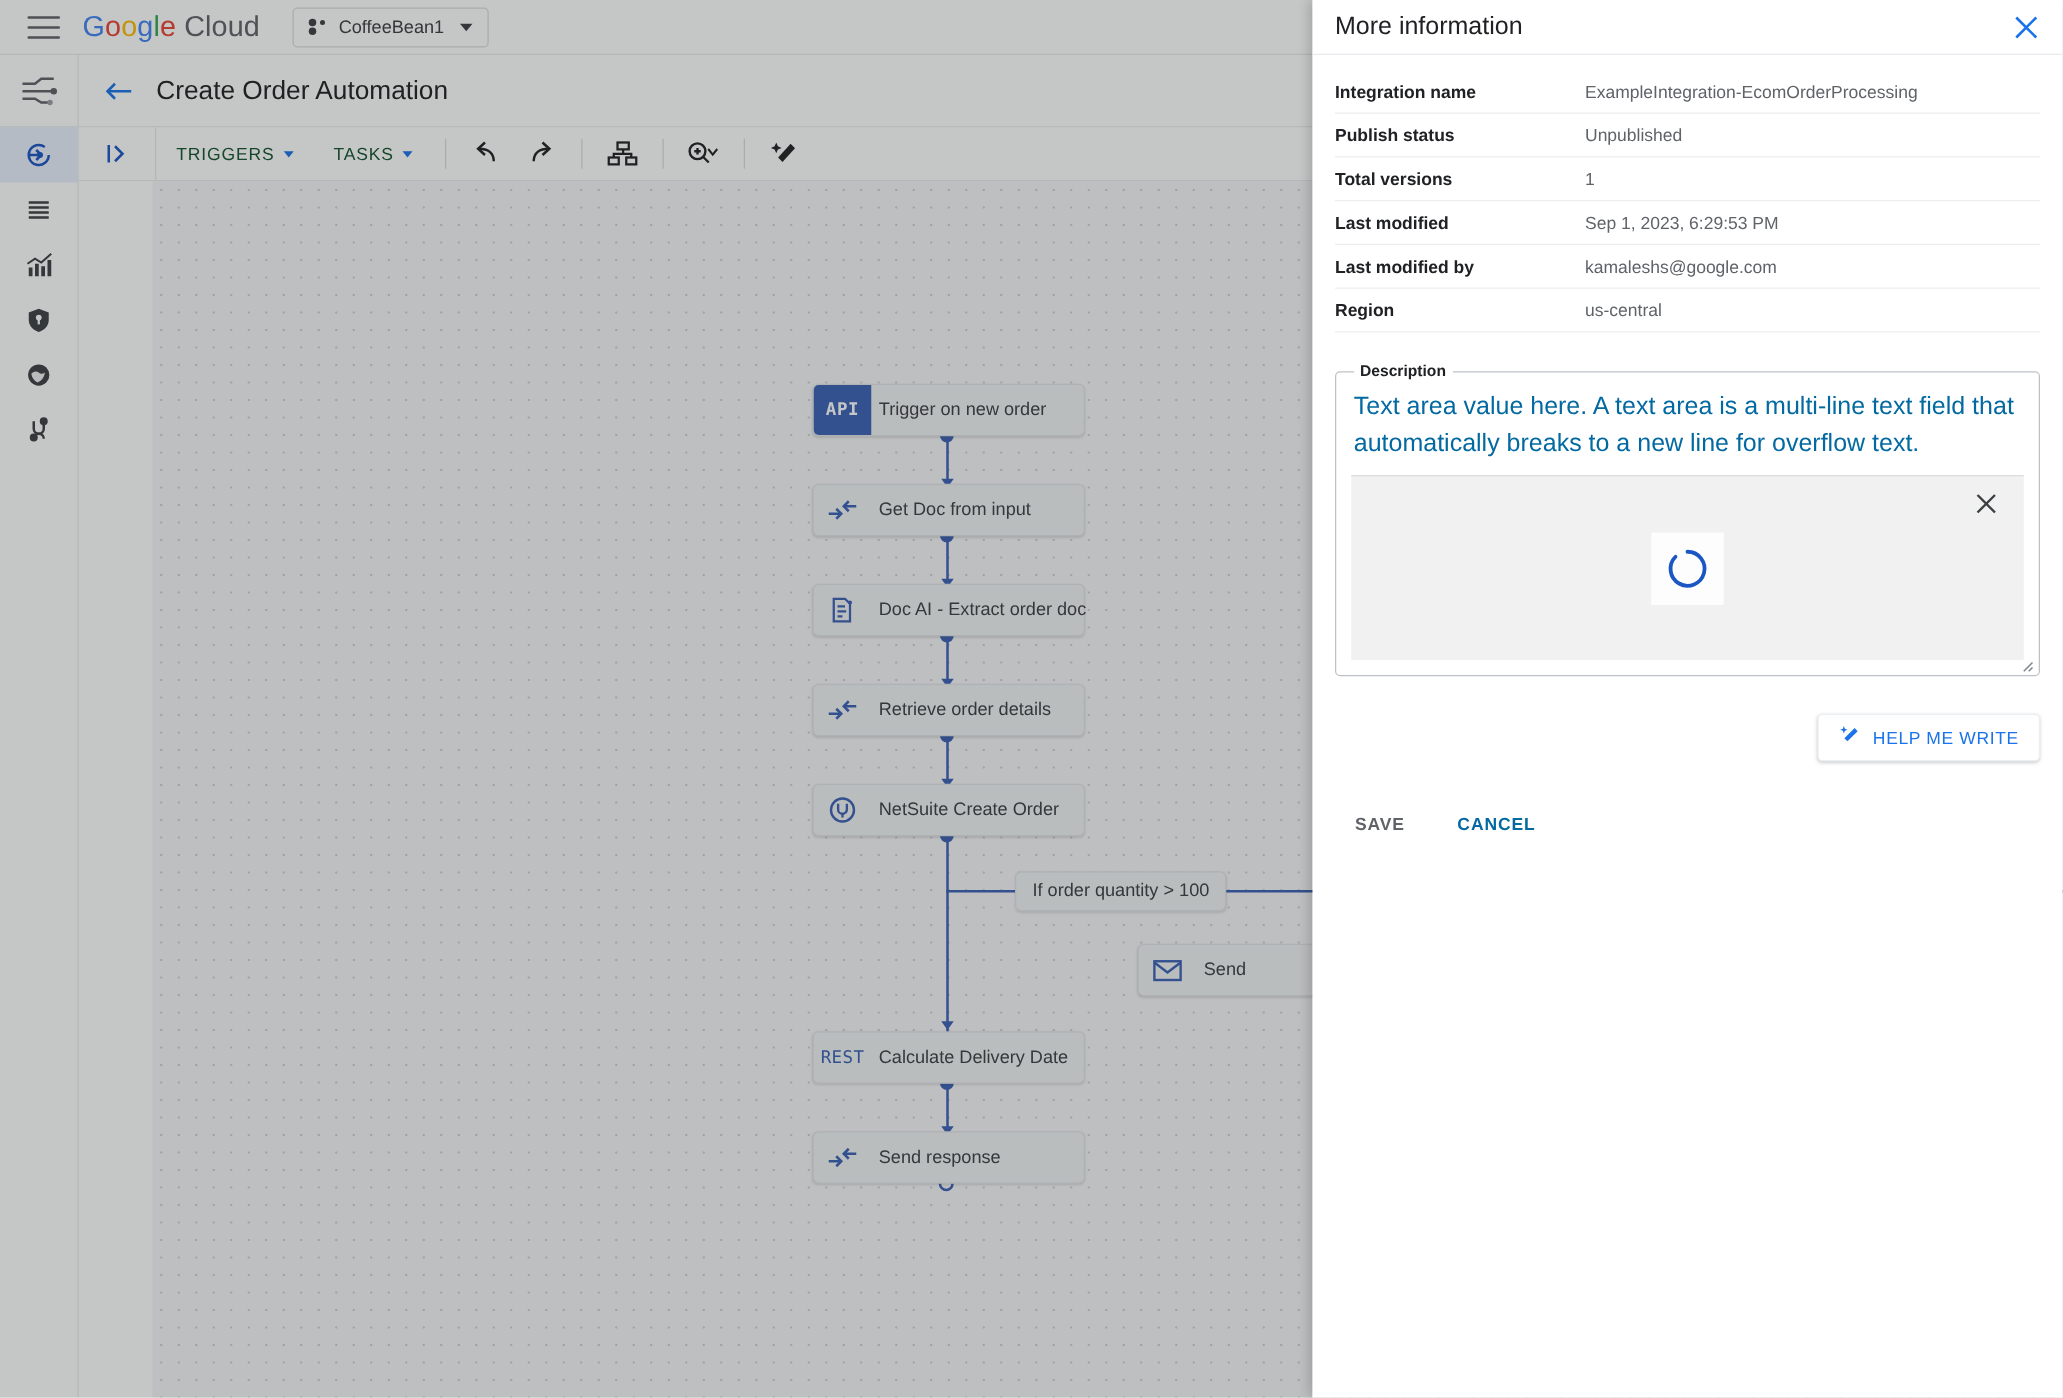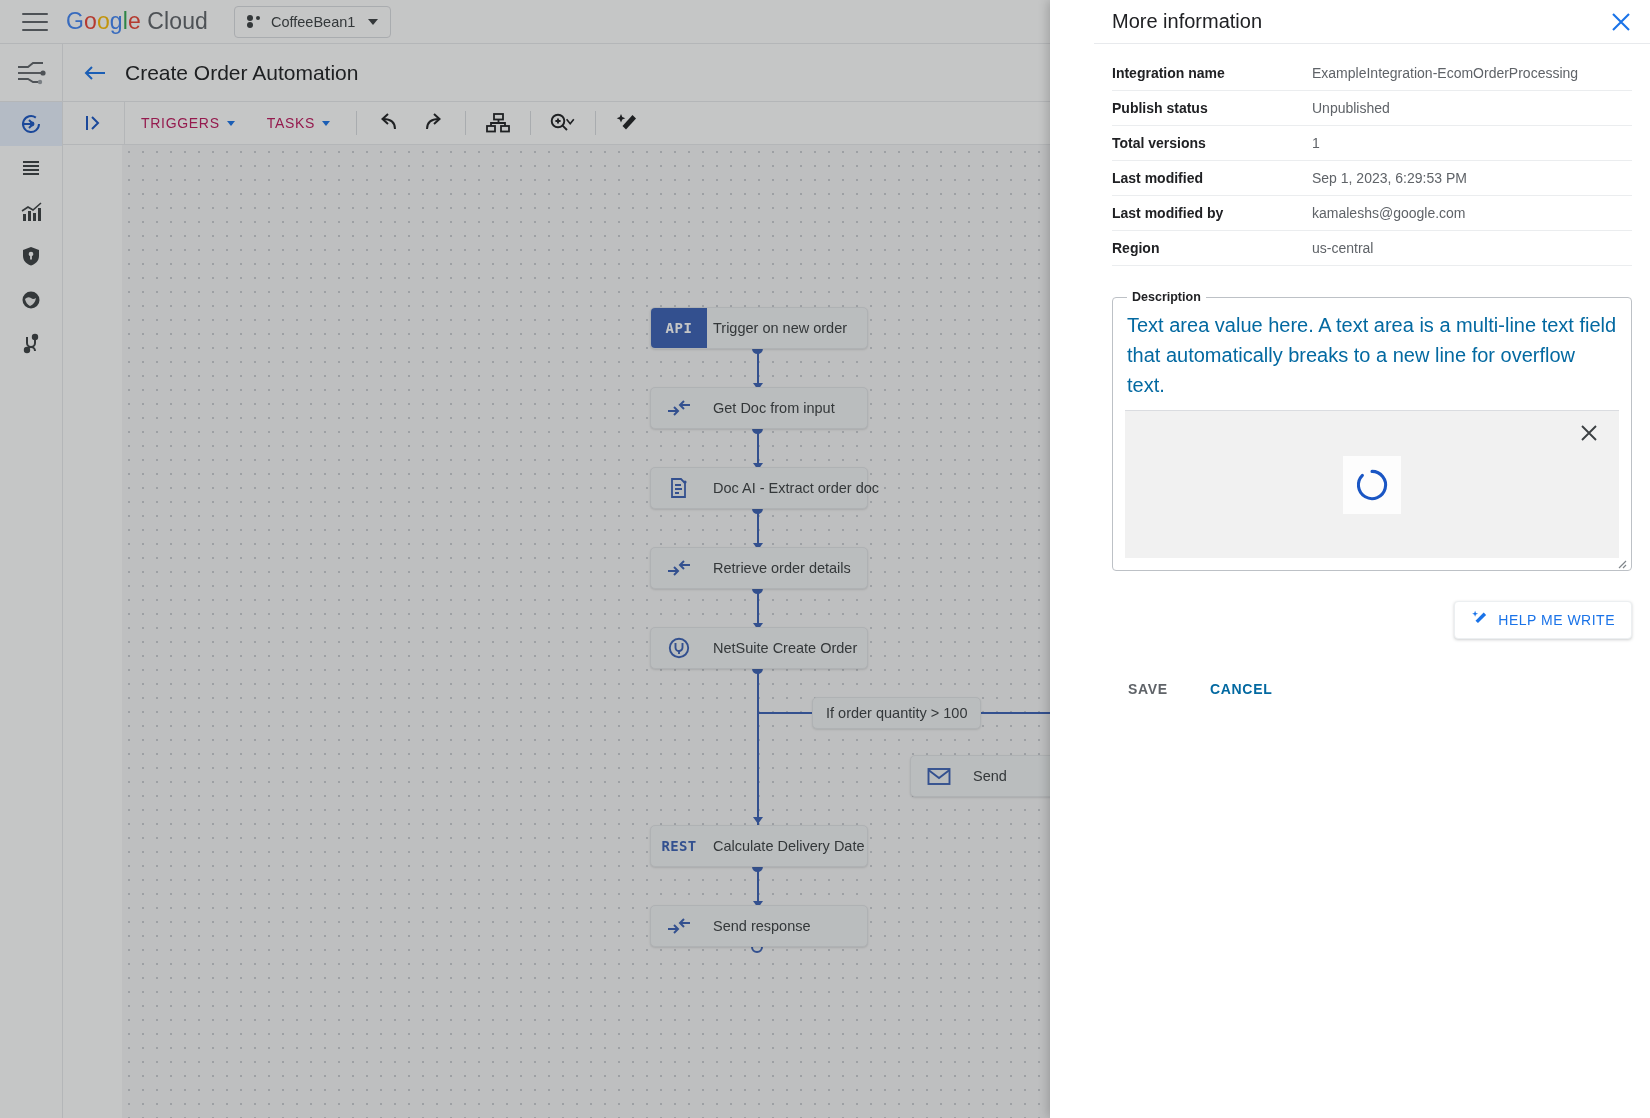--- a/index.html
+++ b/index.html
@@ -59,63 +59,63 @@
   .page-title { font-size: 21px; color: #202124; }
   .header-right { margin-left: auto; display: flex; align-items: center; gap: 14px;
                   padding-right: 22px; font-size: 14px; color: #5f6368; }
   .amber-dot { width: 18px; height: 18px; border-radius: 50%; background: #e8a33d; }
 
   
   .toolbar { position: absolute; top: 102px; left: 63px; width: 1587px; height: 43px;
     background: #fff; display: flex; align-items: center; border-bottom: 1px solid #e8eaed; }
   .panel-toggle { width: 62px; display: flex; align-items: center; justify-content: center;
                   border-right: 1px solid #e8eaed; height: 43px; cursor: pointer; }
-  .tb-text { font-size: 14px; letter-spacing: .7px; color: #be185d; font-weight: 500;
+  .tb-text { font-size: 14px; letter-spacing: .7px; color: #14532d; font-weight: 500;
              display: flex; align-items: center; gap: 7px; padding: 0 16px; cursor: pointer; }
   .tb-caret { width:0;height:0;border-left:4.5px solid transparent;border-right:4.5px solid transparent;
               border-top:5.5px solid #1a73e8; }
   .tb-sep { width: 1px; height: 24px; background: #dadce0; margin: 0 10px; }
   .tb-icon { width: 44px; height: 43px; display: flex; align-items: center; justify-content: center;
              cursor: pointer; }
 
   
   .canvas { position: absolute; top: 145px; left: 122px; width: 1528px; height: 973px;
     background-color: #f6f6f7;
     background-image: radial-gradient(#c9ccd1 1.1px, transparent 1.2px);
     background-size: 14px 14px; overflow: hidden; }
   .canvas-left-strip { position: absolute; top: 145px; left: 63px; width: 59px; height: 973px; background:#fff; }
 
   .node { position: absolute; height: 42px; background: #f1f3f4; border: 1px solid #e2e4e7;
     border-radius: 5px; display: flex; align-items: center; box-shadow: 0 1px 2px rgba(60,64,67,.16);
     cursor: pointer; }
-  .node-badge { width: 56px; height: 100%; display: flex; align-items: center; justify-content: center;
+  .node-badge { width: 46px; height: 100%; display: flex; align-items: center; justify-content: center;
     border-radius: 4px 0 0 4px; flex: none; }
   .node-badge.api { background: #3b61b5; color: #fff; font-family: "DejaVu Sans Mono", monospace;
     font-size: 14px; font-weight: 700; letter-spacing: .5px; }
   .node-badge.rest { color: #3b61b5; font-family: "DejaVu Sans Mono", monospace; font-size: 14px;
-    font-weight: 700; letter-spacing: .3px; }
+    font-weight: 400; letter-spacing: .3px; }
   .node-label { font-size: 14.5px; color: #3c4043; padding-left: 6px; padding-right: 16px; white-space: nowrap; }
 
   .edge { position: absolute; background: #3b61b5; width: 1.6px; }
   .edge-h { position: absolute; background: #3b61b5; height: 1.6px; }
   .dot { position: absolute; width: 11px; height: 11px; border-radius: 50%; background: #3b61b5; }
   .dot.hollow { background: #f1f3f4; border: 2.5px solid #3b61b5; width: 12px; height: 12px; }
   .arrow { position: absolute; width: 0; height: 0; border-left: 5px solid transparent;
            border-right: 5px solid transparent; border-top: 7px solid #3b61b5; }
   .edge-label { position: absolute; background: #f1f3f4; border: 1px solid #e2e4e7; border-radius: 5px;
     padding: 7px 13px; font-size: 14.5px; color: #3c4043; white-space: nowrap;
     box-shadow: 0 1px 2px rgba(60,64,67,.14); }
 
   
   .scrim { position: absolute; top: 0; left: 0; width: 1050px; height: 1118px;
            background: rgba(32,33,36,.26); }
 
   
   .side-panel { position: absolute; top: 0; right: 0; width: 600px; height: 1118px;
-    background: #fff; box-shadow: -2px 0 10px rgba(0,0,0,.2); padding-left: 44px; }
+    background: #fff; box-shadow: -2px 0 10px rgba(0,0,0,.2); }
   .sp-header { height: 44px; display: flex; align-items: center; padding: 0 18px 0 18px;
     border-bottom: 1px solid #e8eaed; }
   .sp-title { font-size: 20px; color: #202124; }
   .sp-close { margin-left: auto; cursor: pointer; line-height: 0; }
 
   .info-table { margin: 12px 18px 0 18px; }
   .info-row { display: flex; border-bottom: 1px solid #ebedef; padding: 9px 0 9px 0; }
   .info-key { width: 200px; font-size: 14px; font-weight: 700; color: #202124; flex: none; }
   .info-val { font-size: 14px; color: #5f6368; word-break: break-word; }
 

